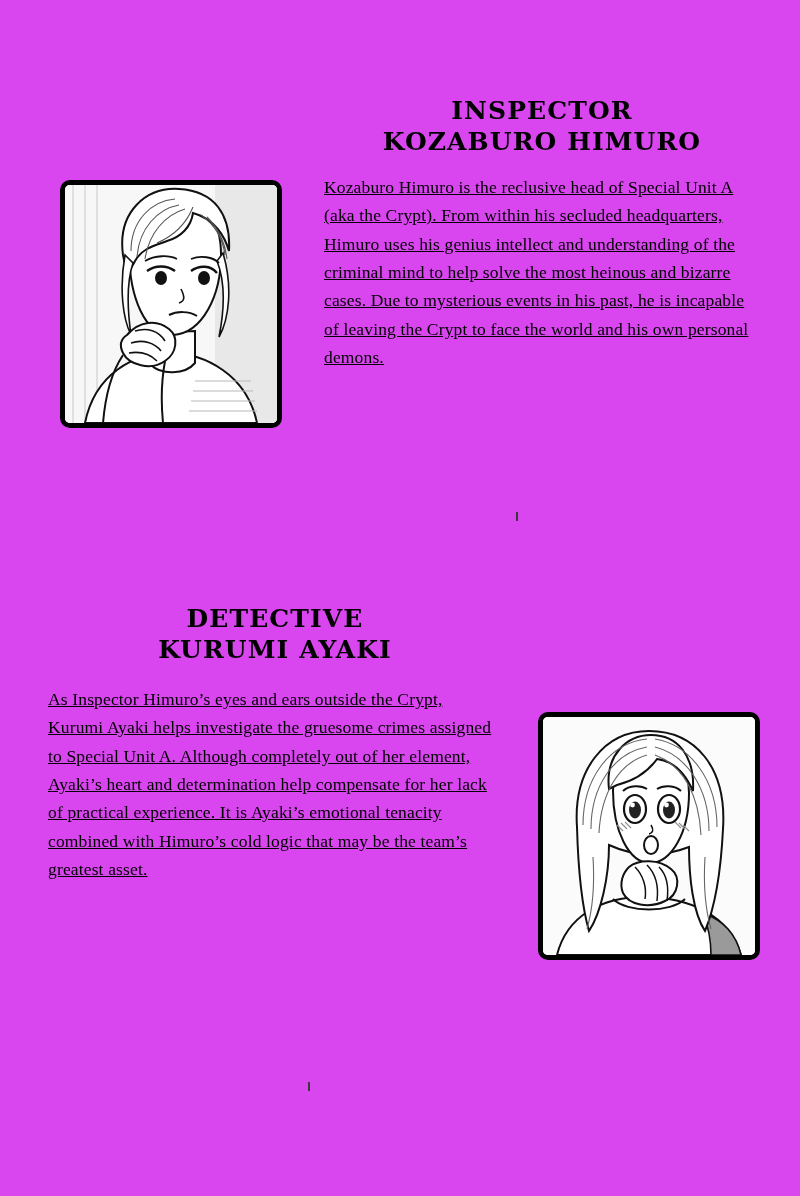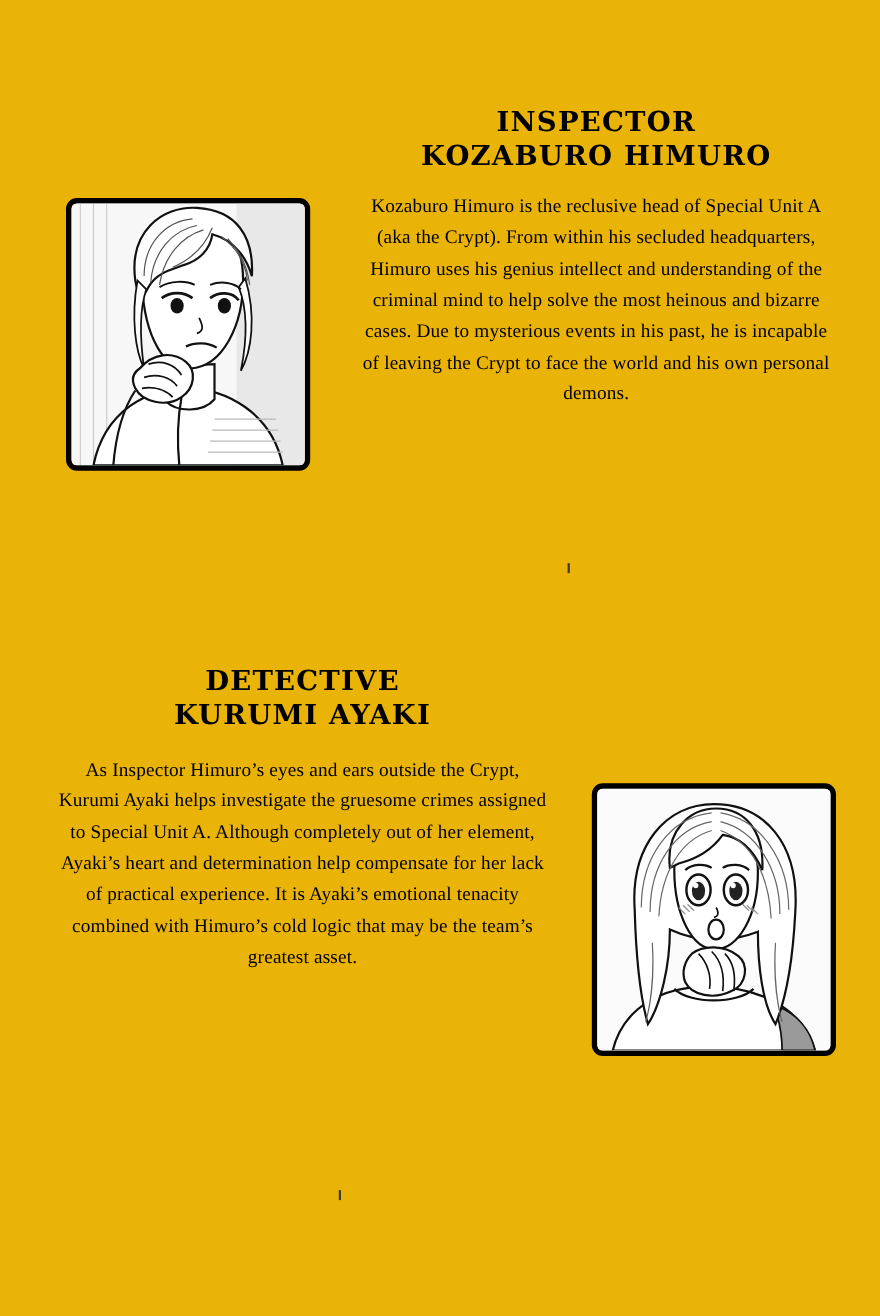--- a/index.html
+++ b/index.html
@@ -12,21 +12,21 @@
     height: 1196px;
     position: relative;
     font-family: "DejaVu Serif", serif;
     color: #000000;
     overflow: hidden;
   }
 
   .page {
     position: absolute;
     inset: 0;
-    background: #eab308;
+    background: #d946ef;
   }
 
   
   .block {
     position: absolute;
     display: flex;
     align-items: flex-start;
   }
 
   #block-himuro {
@@ -71,23 +71,24 @@
     letter-spacing: 1.1px;
     text-align: center;
     margin: 0 0 16px 0;
     white-space: pre-line;
   }
 
   .char-desc {
     font-family: "Liberation Serif", serif;
     font-size: 17.5px;
     line-height: 1.62;
-    text-align: center;
+    text-align: left;
     margin: 0;
     letter-spacing: 0.15px;
+    text-decoration: underline;
   }
 
   
   #block-himuro .portrait-frame { margin-top: 92px; margin-right: 42px; }
   #block-himuro .text-col { padding-top: 0; width: 420px; }
   #block-himuro .char-title { margin-top: 8px; }
 
   
   #block-ayaki { flex-direction: row; }
   #block-ayaki .text-col { width: 430px; padding-top: 0; }

